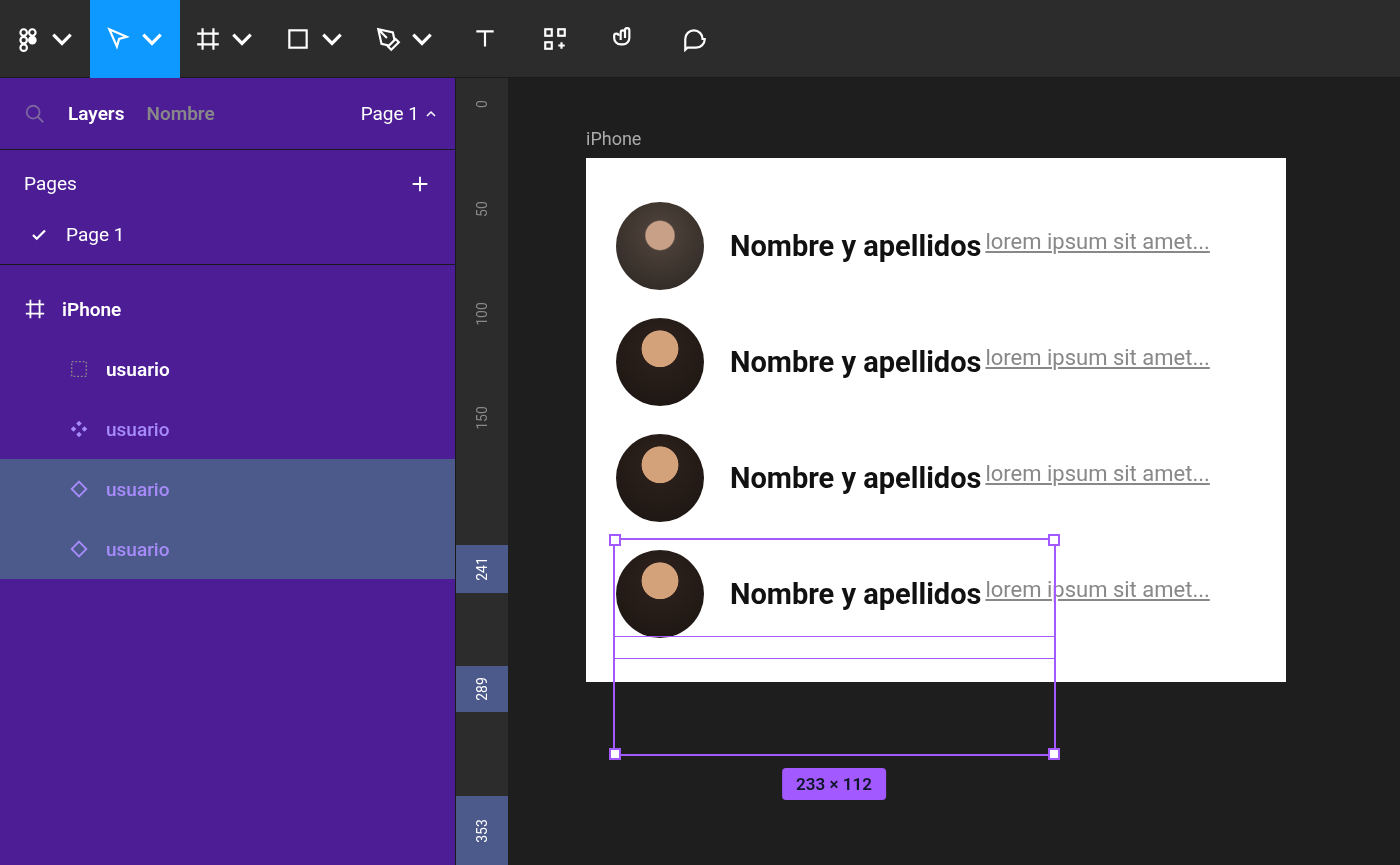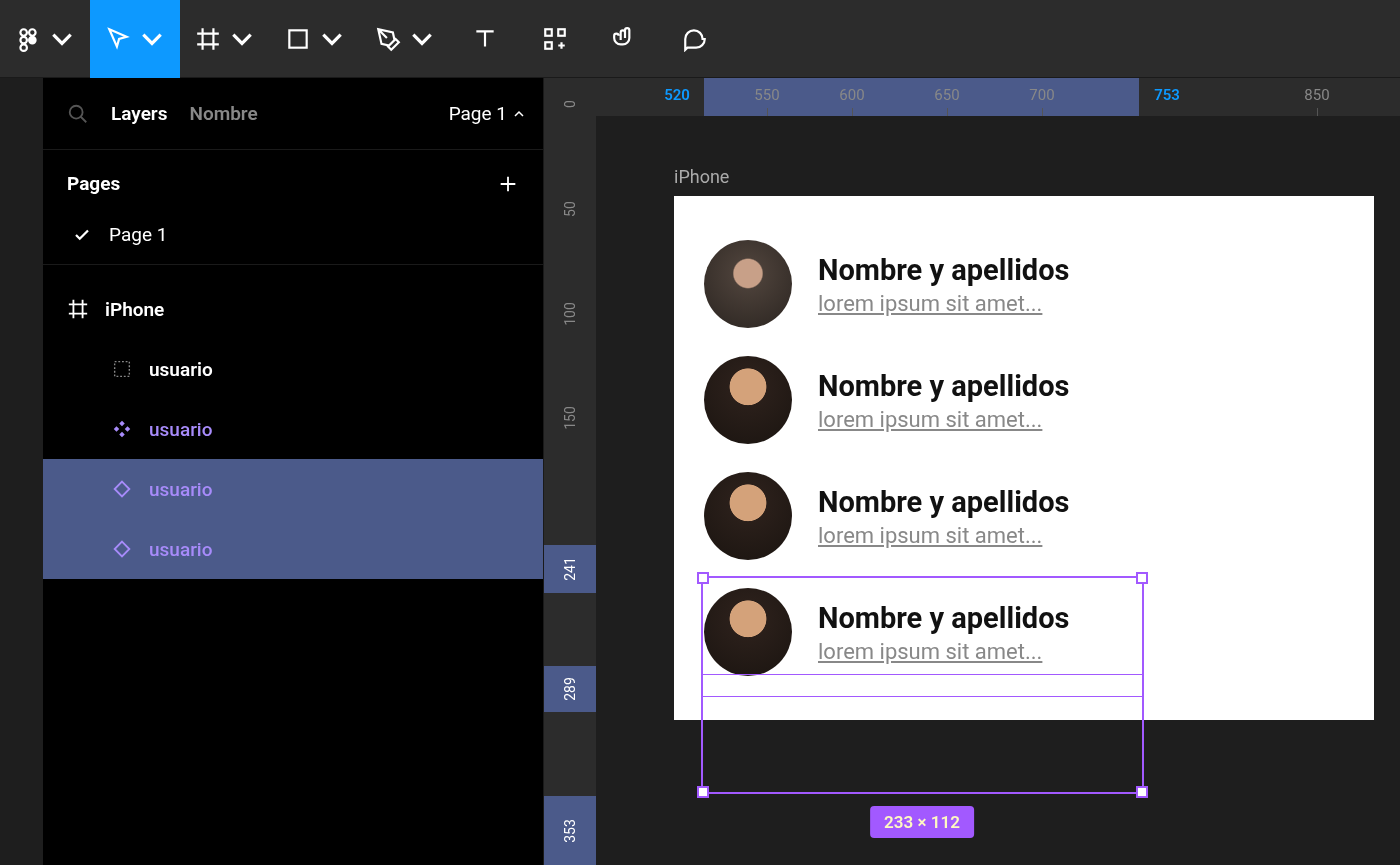--- a/index.html
+++ b/index.html
@@ -10,30 +10,30 @@
 .tool { width: 90px; height: 78px; display: flex; align-items: center; justify-content: center; gap: 8px; cursor: pointer; }
 .tool.active { background: #0d99ff; }
 .tool.narrow { width: 70px; }
 .tool svg { width: 26px; height: 26px; }
 .chev { width: 12px; height: 12px; }
 
 
 .main { display: flex; height: calc(100% - 78px); }
 
 
-.left-panel { width: 501px; background: #000000; border-right: 1px solid #1a1a1a; display: flex; flex-direction: column; margin-left: 43px; }
+.left-panel { width: 456px; background: #4c1d95; border-right: 1px solid #1a1a1a; display: flex; flex-direction: column; }
 .panel-header { height: 72px; display: flex; align-items: center; padding: 0 18px 0 24px; border-bottom: 1px solid #1a1a1a; gap: 22px; }
 .panel-header .search-ic { width: 22px; height: 22px; opacity: 0.5; }
 .panel-tab { font-size: 19px; font-weight: 600; color: #888; cursor: pointer; }
 .panel-tab.active { color: #fff; }
 .page-sel { margin-left: auto; font-size: 19px; display: flex; align-items: center; gap: 6px; cursor: pointer; }
 
 .pages-section { padding: 22px 24px 18px 24px; border-bottom: 1px solid #1a1a1a; }
 .pages-head { display: flex; align-items: center; justify-content: space-between; }
-.pages-head-title { font-size: 19px; font-weight: 700; text-align: right; }
+.pages-head-title { font-size: 19px; font-weight: 400; text-align: right; }
 .plus-ic { width: 22px; height: 22px; cursor: pointer; }
 .page-item { display: flex; align-items: center; gap: 18px; margin-top: 28px; padding-left: 6px; }
 .check-ic { width: 18px; height: 18px; }
 .page-item-label { font-size: 19px; }
 
 .layers-tree { padding-top: 14px; }
 .layer-row { height: 60px; display: flex; align-items: center; gap: 16px; padding-left: 24px; cursor: pointer; }
 .layer-row.indent1 { padding-left: 68px; }
 .layer-row.selected { background: #4b5a8a; }
 .layer-icon { width: 22px; height: 22px; display: flex; align-items: center; justify-content: center; flex-shrink: 0; }
@@ -54,33 +54,33 @@
 .top-ruler-num.hl { color: #0d99ff; font-weight: 600; }
 .top-ruler-tick { position: absolute; bottom: 0; width: 1px; height: 8px; background: #555; }
 
 .canvas-viewport { flex: 1; position: relative; overflow: hidden; }
 .frame-label { position: absolute; left: 78px; top: 50px; font-size: 18px; color: #aaa; }
 .frame { position: absolute; left: 78px; top: 80px; width: 700px; background: #fff; padding: 30px 0; }
 
 .user-row { display: flex; align-items: center; gap: 26px; padding: 14px 30px; }
 .avatar { width: 88px; height: 88px; border-radius: 50%; flex-shrink: 0; background: radial-gradient(circle at 50% 35%, #d4a27a 0%, #d4a27a 25%, #2a1f1a 26%, #1a1410 100%); }
 .avatar.male { background: radial-gradient(circle at 50% 38%, #c8a088 0%, #c8a088 20%, #4a3f38 22%, #2a2420 100%); }
-.user-txt { display: flex; flex-direction: column; gap: 4px; }
+.user-txt { display: flex; gap: 4px; }
 .user-name { font-size: 29px; font-weight: 700; color: #111; }
 .user-sub { font-size: 22px; color: #888; text-decoration: underline; }
 
 .selection-box { position: absolute; border: 2px solid #a259ff; pointer-events: none; }
 .sel-handle { position: absolute; width: 12px; height: 12px; background: #fff; border: 2px solid #a259ff; }
 .sel-handle.tl { top: -6px; left: -6px; }
 .sel-handle.tr { top: -6px; right: -6px; }
 .sel-handle.bl { bottom: -6px; left: -6px; }
 .sel-handle.br { bottom: -6px; right: -6px; }
 .sel-inner-divider { position: absolute; left: 0; right: 0; border-top: 1px solid #a259ff; }
 
-.dim-badge { position: absolute; background: #a259ff; color: #fef9c3; font-size: 17px; font-weight: 600; padding: 6px 14px; border-radius: 4px; transform: translateX(-50%); }
+.dim-badge { position: absolute; background: #a259ff; color: #0f172a; font-size: 17px; font-weight: 600; padding: 6px 14px; border-radius: 4px; transform: translateX(-50%); }
 </style>
 </head>
 <body>
 
 <div class="toolbar">
   <div class="tool">
     <svg viewBox="0 0 24 24" fill="none" stroke="#fff" stroke-width="2">
         <circle cx="8" cy="6" r="3"></circle>
         <circle cx="16" cy="6" r="3"></circle>
         <circle cx="8" cy="13" r="3"></circle>
@@ -235,37 +235,20 @@
       </div>
     <div class="ruler-marker" style="top:588px;height:46px">
         <span>289</span>
       </div>
     <div class="ruler-marker" style="top:718px;height:69px">
         <span>353</span>
       </div>
   </div>
 
   <div class="canvas-area">
-    <div class="top-ruler">
-      <div class="top-ruler-seg" style="left:108px;width:435px"></div>
-      <span class="top-ruler-num hl" style="left:81px">520</span>
-      <span class="top-ruler-num" style="left:171px">550</span>
-      <span class="top-ruler-tick" style="left:171px"></span>
-      <span class="top-ruler-num" style="left:256px">600</span>
-      <span class="top-ruler-tick" style="left:256px"></span>
-      <span class="top-ruler-num" style="left:351px">650</span>
-      <span class="top-ruler-tick" style="left:351px"></span>
-      <span class="top-ruler-num" style="left:446px">700</span>
-      <span class="top-ruler-tick" style="left:446px"></span>
-      <span class="top-ruler-num hl" style="left:571px">753</span>
-      <span class="top-ruler-num" style="left:721px">850</span>
-      <span class="top-ruler-tick" style="left:721px"></span>
-      <span class="top-ruler-num" style="left:816px">900</span>
-      <span class="top-ruler-tick" style="left:816px"></span>
-    </div>
 
     <div class="canvas-viewport">
       <div class="frame-label">iPhone</div>
       <div class="frame">
         <div class="user-row">
           <div class="avatar male"></div>
           <div class="user-txt">
             <div class="user-name">Nombre y apellidos</div>
             <div class="user-sub">lorem ipsum sit amet...</div>
           </div>

